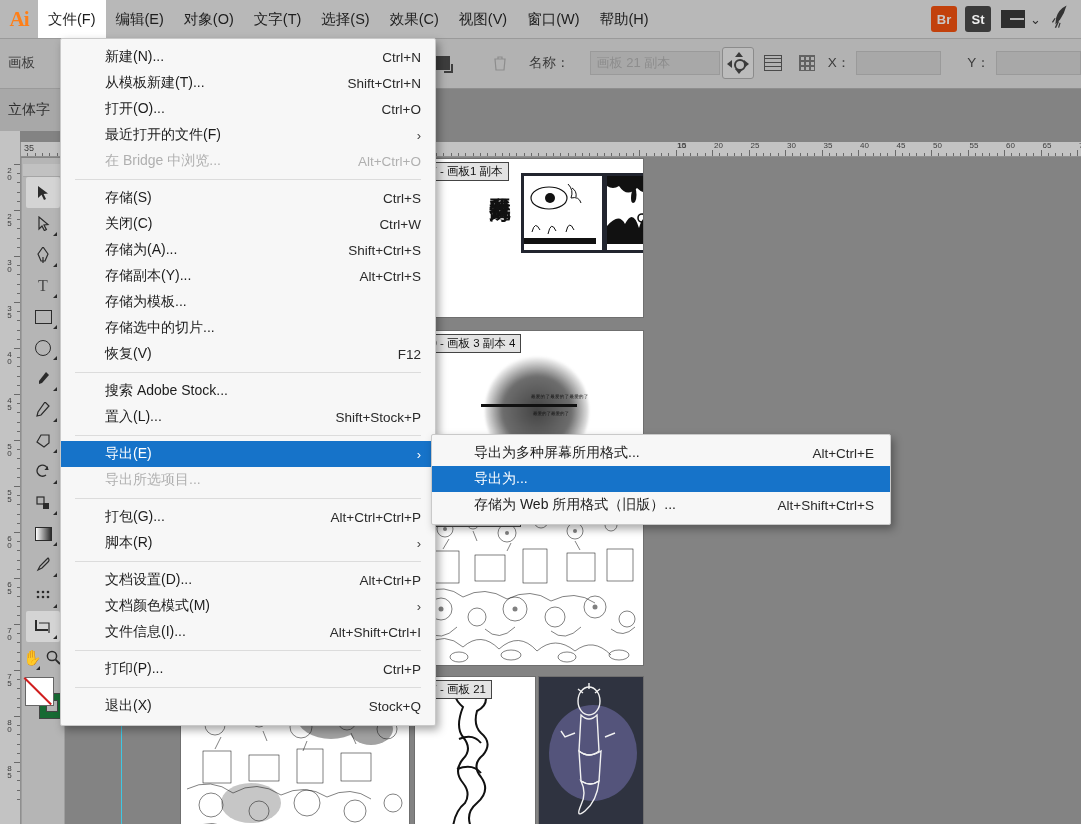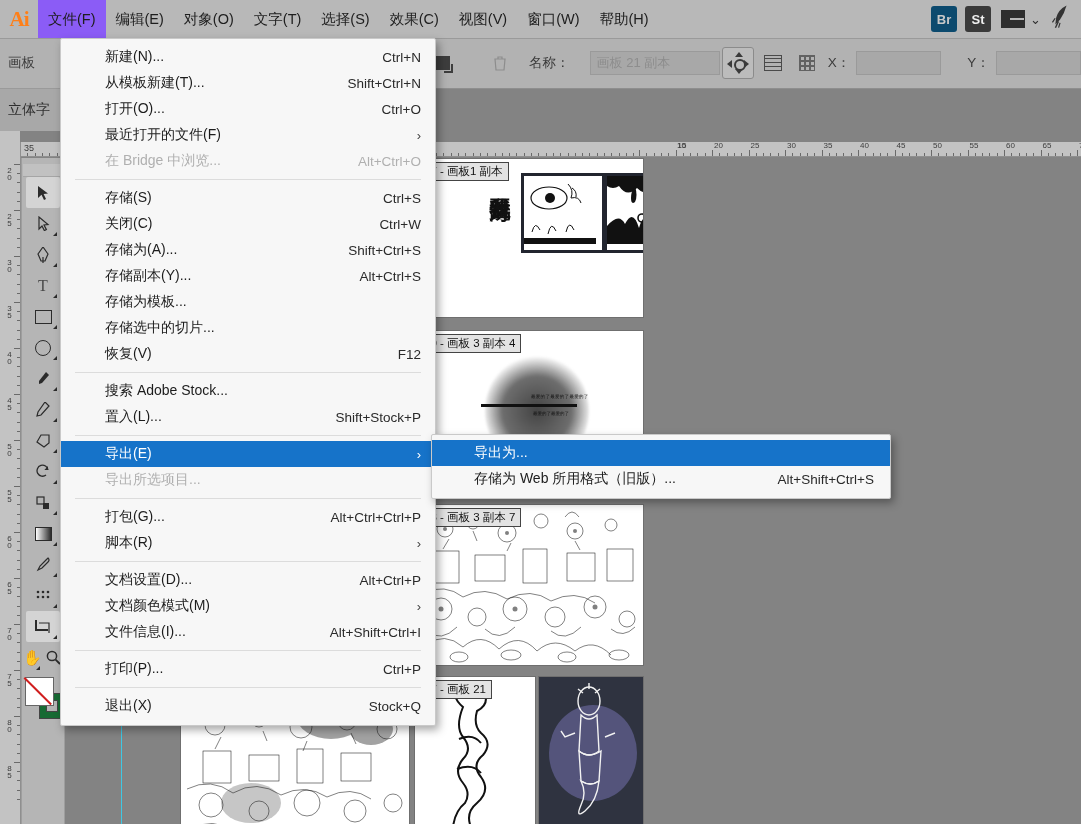--- a/index.html
+++ b/index.html
@@ -31,32 +31,32 @@
     font-family: "Liberation Serif", serif;
     letter-spacing: -1px;
   }
   .menu-item {
     padding: 0 10px; height: 38px;
     display: flex; align-items: center;
     font-size: 14.5px; color: #1d1d1d;
     white-space: nowrap;
     cursor: default;
   }
-  .menu-item.active { background: #8b5cf6; }
+  .menu-item.active { background: #ffffff; }
   .menubar-right {
     margin-left: auto; display: flex; align-items: center;
     padding-right: 8px; gap: 8px;
   }
   .chip {
     width: 26px; height: 26px; border-radius: 3px;
     display: flex; align-items: center; justify-content: center;
     font-size: 13px; font-weight: bold;
     font-family: "Liberation Sans", sans-serif;
   }
-  .chip.br { background: #0c4a6e; color: #c9c9c9; }
+  .chip.br { background: #c2410c; color: #c9c9c9; }
   .chip.st { background: #3a3a3a; color: #f0f0f0; }
   .layout-ico { display: flex; align-items: center; gap: 5px; padding: 0 2px;}
   .layout-glyph {
     width: 22px; height: 16px;
     border: 1.6px solid #2e2e2e; display: flex;
   }
   .layout-glyph .lg-l { width: 7px; background: #2e2e2e; }
   .layout-glyph .lg-r { flex: 1; border-left: 1.6px solid #2e2e2e;
       background: linear-gradient(to bottom,#2e2e2e 0,#2e2e2e 45%,transparent 45%,transparent 55%,#2e2e2e 55%,#2e2e2e 100%); }
   .caret-dn { font-size: 13px; color: #2e2e2e; }
@@ -1063,20 +1063,24 @@
         <span class="accel">Ctrl+P</span>
       </div>
       <div class="msep"></div>
       <div class="mrow">
         <span>退出(X)</span>
         <span class="accel">Stock+Q</span>
       </div>
     </div>
 
   <div class="submenu" id="exportMenu">
+      <div class="mrow">
+        <span>导出为多种屏幕所用格式...</span>
+        <span class="accel">Alt+Ctrl+E</span>
+      </div>
       <div class="mrow hl">
         <span>导出为...</span>
       </div>
       <div class="mrow">
         <span>存储为 Web 所用格式（旧版）...</span>
         <span class="accel">Alt+Shift+Ctrl+S</span>
       </div>
     </div>
 
 </div>

